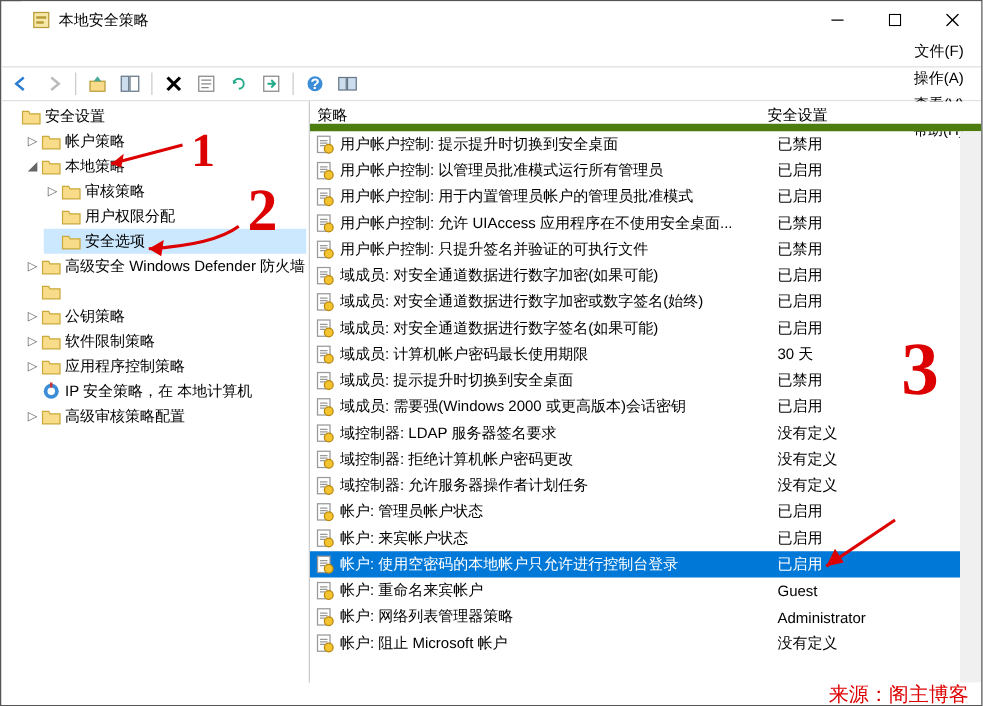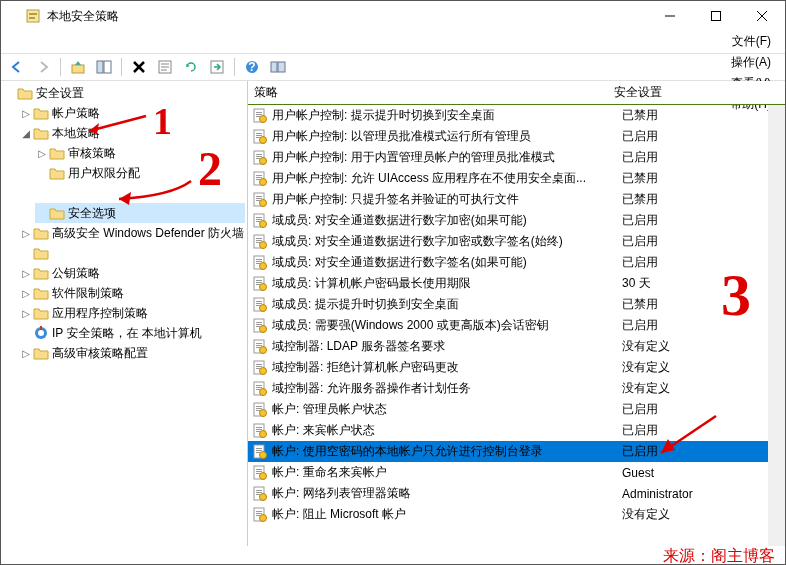--- a/index.html
+++ b/index.html
@@ -10,33 +10,33 @@
 .winbtns { display: flex; }
 .winbtn { width: 46px; height: 30px; display: flex; align-items: center; justify-content: center; }
 .menubar { height: 22px; display: flex; align-items: flex-end; padding: 0 6px; flex-direction: column; }
 .menubar span { padding: 2px 8px; }
 .toolbar { height: 28px; display: flex; align-items: center; padding: 0 4px; border-top: 1px solid #e0e0e0; border-bottom: 1px solid #e0e0e0; gap: 2px; }
 .tbtn { width: 24px; height: 22px; display: flex; align-items: center; justify-content: center; }
 .tsep { width: 1px; height: 18px; background: #ccc; margin: 0 3px; }
 .splitter { display: flex; height: calc(100% - 30px - 22px - 28px - 18px); }
 .tree { width: 247px; overflow: auto; border-right: 1px solid #ccc; padding: 2px; }
 .list { flex: 1; overflow: auto; position: relative; }
-.list-header { display: flex; border-bottom: 1px solid #4d7c0f; height: 24px; align-items: flex-start; position: sticky; top: 0; background: #fff; }
+.list-header { display: flex; border-bottom: 6px solid #4d7c0f; height: 24px; align-items: flex-start; position: sticky; top: 0; background: #fff; }
 .list-header .col { padding: 3px 6px; }
 .col-policy { width: 360px; }
 .col-setting { flex: 1; }
 .row { display: flex; align-items: center; height: 21px; padding-left: 4px; }
-.row.selected { background: #0078d7; color: #000000; }
+.row.selected { background: #0078d7; color: #ffffff; }
 .row .ricon { width: 16px; height: 16px; margin-right: 4px; flex-shrink: 0; }
 .row .pcell { width: 350px; white-space: nowrap; overflow: hidden; text-overflow: ellipsis; }
 .row .scell { flex: 1; }
 .tree ul { list-style: none; }
 .tree li { white-space: nowrap; }
 .trow { display: flex; align-items: center; height: 20px; }
-.trow.sel { background: #cce8ff; margin-top: 20px; }
+.trow.sel { background: #cce8ff; }
 .twist { width: 14px; text-align: center; color: #666; font-size: 10px; }
 .ticon { width: 16px; height: 16px; margin-right: 3px; flex-shrink: 0; }
 .tree ul ul { padding-left: 16px; }
 .footer { position: absolute; bottom: 0; right: 0; height: 18px; color: #d00; font-size: 16px; padding-right: 10px; font-family: SimSun, serif; }
 .scrollbar { position: absolute; right: 0; top: 24px; bottom: 0; width: 17px; background: #f0f0f0; }
 .annot { position: absolute; color: #d00; font-family: "Comic Sans MS", cursive; font-weight: bold; pointer-events: none; }
 svg { display: block; }
 </style>
 </head>
 <body>

